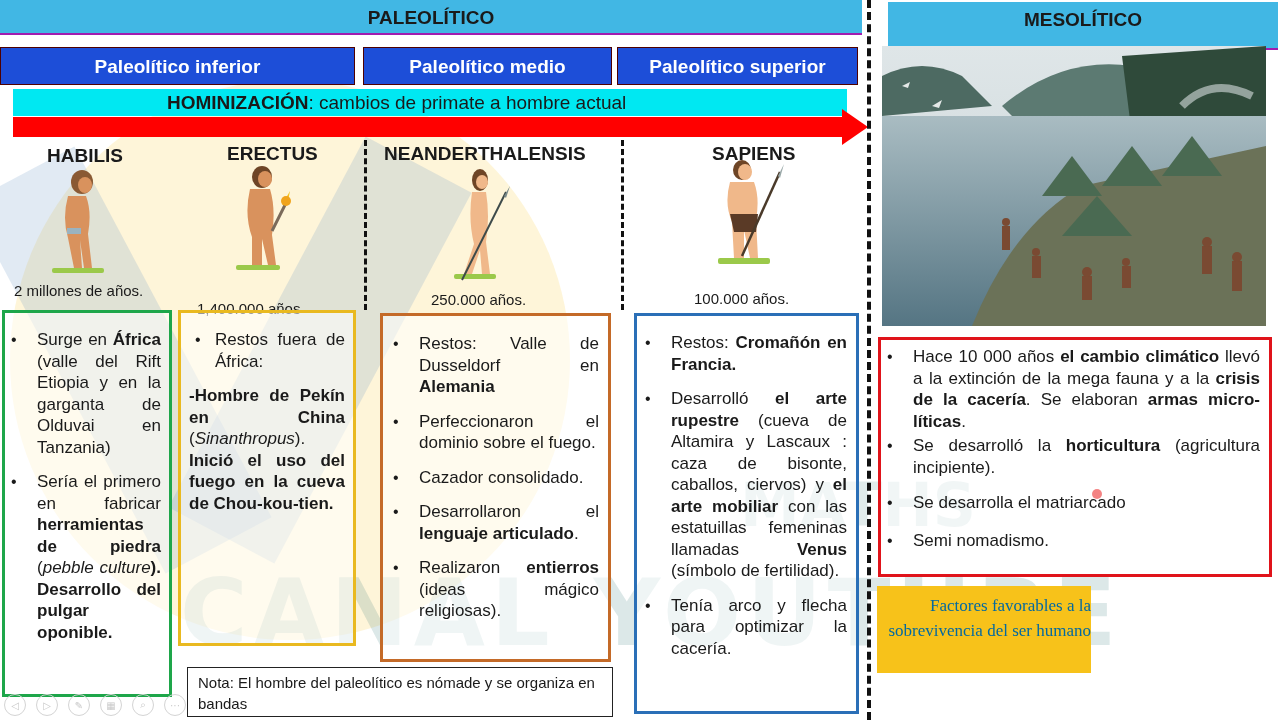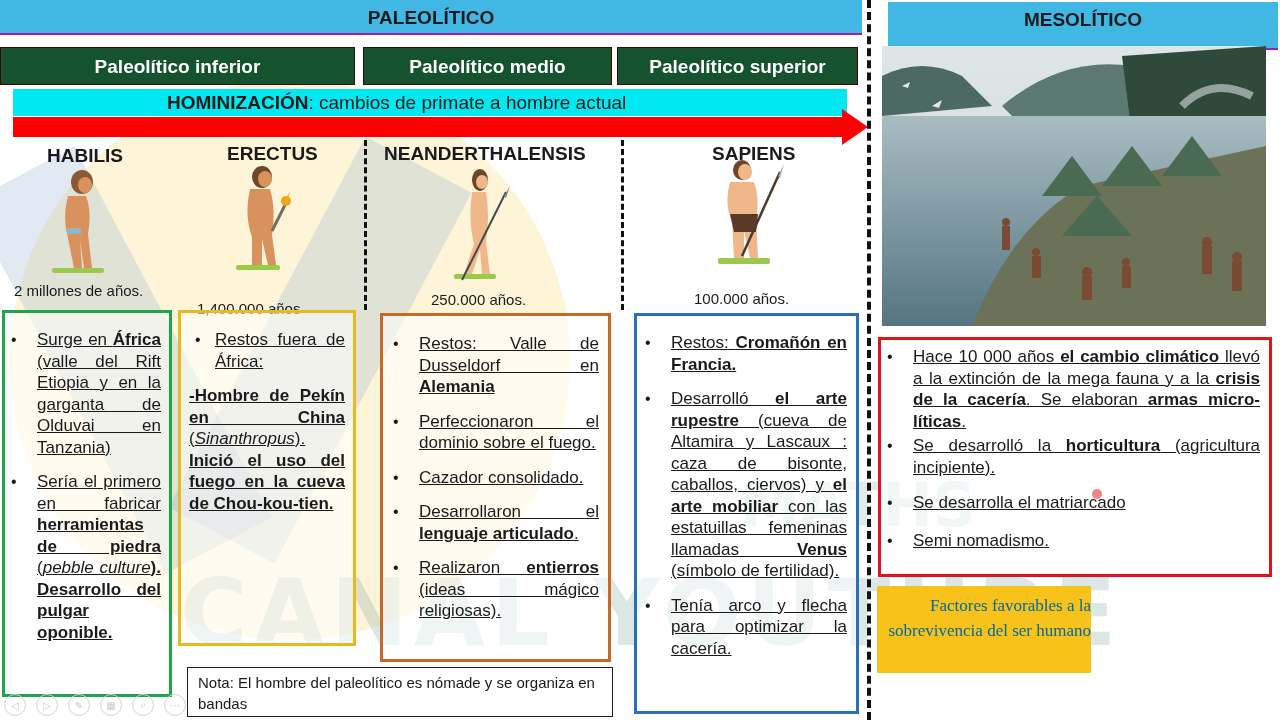--- a/index.html
+++ b/index.html
@@ -12,21 +12,21 @@
   .wm-v1 { left: 60px; top: 150px; width: 120px; height: 420px; background: rgba(120,160,200,0.22); transform: rotate(-28deg); }
   .wm-v2 { left: 260px; top: 140px; width: 120px; height: 420px; background: rgba(120,160,200,0.22); transform: rotate(28deg); }
   .wm-text { left: 180px; top: 560px; font-family: "DejaVu Sans", sans-serif; font-weight: bold; font-size: 92px; color: rgba(40,110,110,0.16); letter-spacing: 6px; white-space: nowrap; }
   .wm-text2 { left: 740px; top: 470px; font-family: "DejaVu Sans", sans-serif; font-weight: bold; font-size: 60px; color: rgba(40,110,110,0.14); white-space: nowrap; }
 
   
   .hdr-blue { position: absolute; background: #41b7e4; border-bottom: 2px solid #a21caf; font-weight: bold; font-size: 19px; text-align: center; color: #1a1a1a; }
   .paleo { left: 0; top: 0; width: 862px; height: 35px; line-height: 35px; }
   .meso { left: 876px; top: 2px; width: 390px; height: 48px; line-height: 36px; margin-left: 12px; }
 
-  .sub { position: absolute; top: 47px; height: 38px; line-height: 38px; background: #14532d; border: 1px solid #4d0000; color: #ffffff; font-weight: bold; font-size: 19px; text-align: center; }
+  .sub { position: absolute; top: 47px; height: 38px; line-height: 38px; background: #1d4ed8; border: 1px solid #4d0000; color: #ffffff; font-weight: bold; font-size: 19px; text-align: center; }
   .sub-1 { left: 0; width: 355px; }
   .sub-2 { left: 363px; width: 249px; }
   .sub-3 { left: 617px; width: 241px; }
 
   .homin { position: absolute; left: 13px; top: 89px; width: 834px; height: 27px; background: #00e8f2; font-size: 19px; line-height: 27px; padding-left: 154px; color: #1a1a1a; }
   .homin b { font-weight: bold; }
 
   .arrow-bar { position: absolute; left: 13px; top: 117px; width: 830px; height: 20px; background: #ff0000; }
   .arrow-head { position: absolute; left: 842px; top: 109px; width: 0; height: 0; border-top: 18px solid transparent; border-bottom: 18px solid transparent; border-left: 26px solid #ff0000; }
 
@@ -35,21 +35,21 @@
   .d1 { left: 364px; top: 140px; height: 170px; }
   .d2 { left: 621px; top: 140px; height: 170px; }
   .d3 { left: 867px; top: 0px; height: 720px; border-left-width: 4px; }
 
   
   .sp-name { position: absolute; font-weight: bold; font-size: 19px; color: #1a1a1a; white-space: nowrap; }
   .sp-age { position: absolute; font-size: 15px; color: #1a1a1a; white-space: nowrap; }
   .figure { position: absolute; }
 
   
-  .box { position: absolute; background: rgba(255,255,255,0.55); font-size: 17px; line-height: 21.5px; color: #1a1a1a; text-align: justify; text-decoration: underline; }
+  .box { position: absolute; background: rgba(255,255,255,0.55); font-size: 17px; line-height: 21.5px; color: #1a1a1a; text-align: justify; }
   .box ul { list-style: none; }
   .box li { position: relative; padding-left: 32px; margin-bottom: 13px; }
   .box li::before { content: "•"; position: absolute; left: 6px; top: 0; font-size: 16px; }
   .box b { font-weight: bold; }
   .box i { font-style: italic; }
 
   .b-green { left: 2px; top: 310px; width: 170px; height: 387px; border: 3px solid #1ea64a; padding: 16px 8px 0 0; }
   .b-yellow { left: 178px; top: 310px; width: 178px; height: 336px; border: 3px solid #e9b920; padding: 16px 8px 0 8px; }
   .b-yellow .dash-item { padding-left: 0; margin-bottom: 12px; }
   .b-orange { left: 380px; top: 313px; width: 231px; height: 349px; border: 3px solid #c46a28; padding: 17px 9px 0 4px; }

